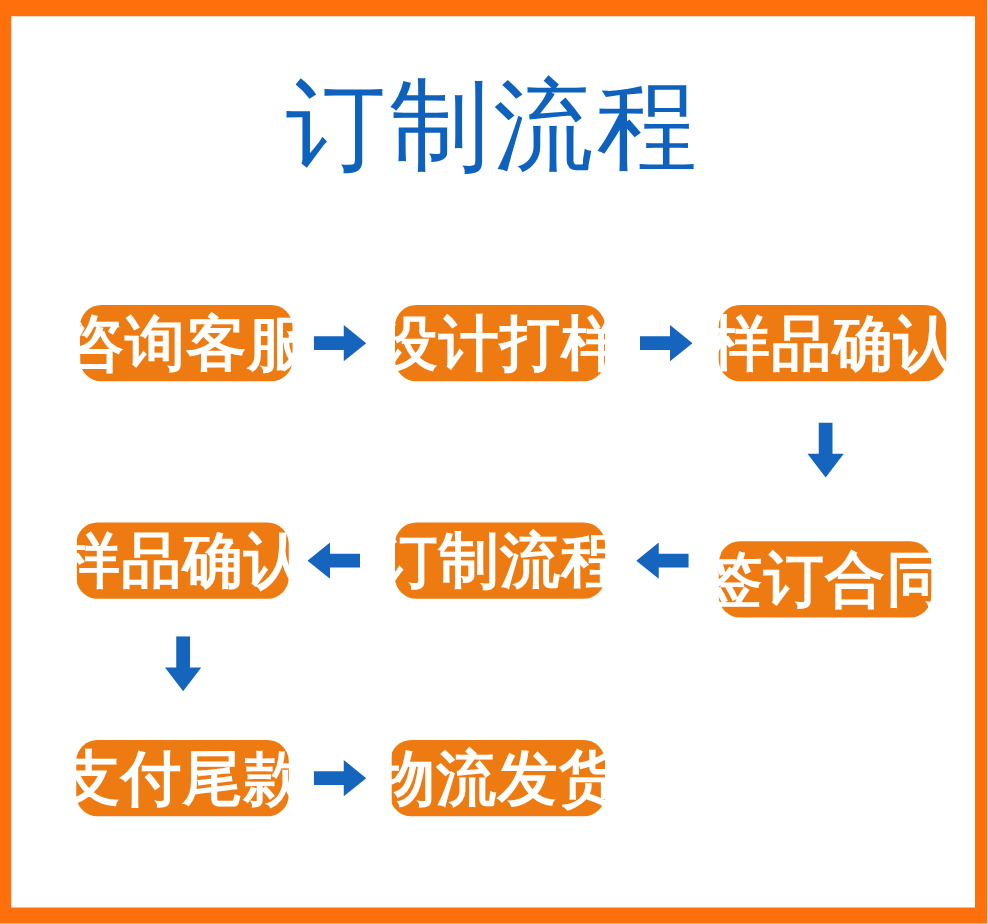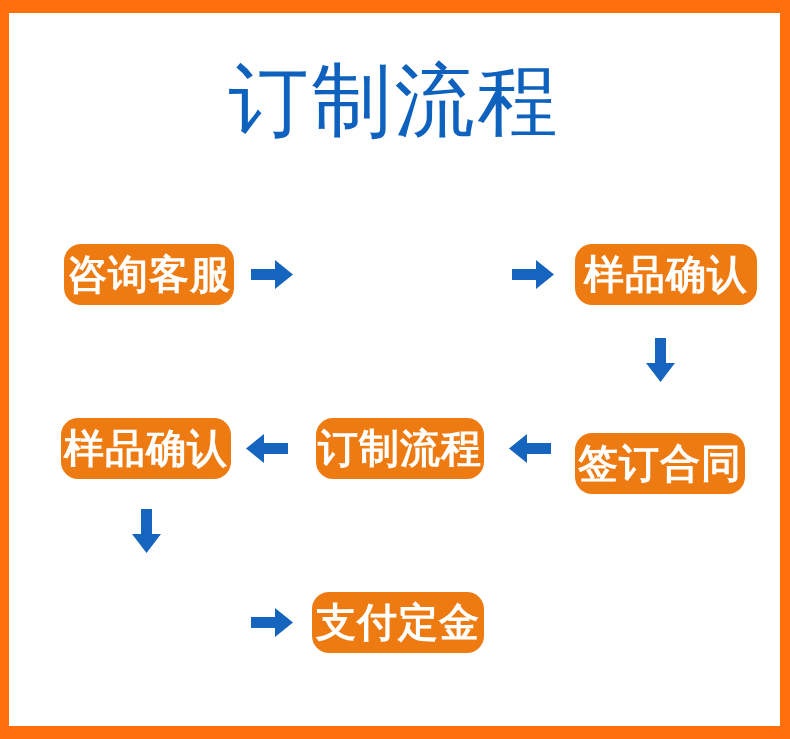--- a/index.html
+++ b/index.html
@@ -31,21 +31,21 @@
     font-weight: normal;
     letter-spacing: 3px;
     color: var(--title, #0E62BD);
   }
   .step-box {
     position: absolute;
     height: 61px;
     border-radius: 17px;
     background: var(--box, #EE7B12);
     color: var(--box-text, #ffffff);
-    font-size: 40px;
+    font-size: 48px;
     font-weight: bold;
     letter-spacing: 1px;
     display: flex;
     align-items: center;
     justify-content: center;
     white-space: nowrap;
   }
   .arrow {
     position: absolute;
     color: var(--arrow, #1565BF);
@@ -58,20 +58,21 @@
 <div class="frame">
 
   <h1 class="title">订制流程</h1>
 
   <div class="step-box" style="top:231px; left:55px; width:170px;">咨询客服</div>
 
   <svg class="arrow" style="top:247px; left:242px;" width="42" height="29" viewBox="0 0 42 29">
     <polygon points="0,9 24,9 24,0 42,14.5 24,29 24,20 0,20" fill="currentColor"></polygon>
   </svg>
 
+  <div class="step-box" style="top:231px; left:307px; width:168px;">设计打样</div>
 
   <svg class="arrow" style="top:247px; left:503px;" width="42" height="29" viewBox="0 0 42 29">
     <polygon points="0,9 24,9 24,0 42,14.5 24,29 24,20 0,20" fill="currentColor"></polygon>
   </svg>
 
   <div class="step-box" style="top:231px; left:566px; width:182px;">样品确认</div>
 
   <svg class="arrow" style="top:325px; left:637px;" width="29" height="44" viewBox="0 0 29 44">
     <polygon points="9,0 20,0 20,25 29,25 14.5,44 0,25 9,25" fill="currentColor"></polygon>
   </svg>
@@ -87,20 +88,21 @@
   <svg class="arrow" style="top:421px; left:500px;" width="42" height="29" viewBox="0 0 42 29">
     <polygon points="42,9 18,9 18,0 0,14.5 18,29 18,20 42,20" fill="currentColor"></polygon>
   </svg>
 
   <div class="step-box" style="top:420px; left:566px; width:170px;">签订合同</div>
 
   <svg class="arrow" style="top:496px; left:123px;" width="29" height="44" viewBox="0 0 29 44">
     <polygon points="9,0 20,0 20,25 29,25 14.5,44 0,25 9,25" fill="currentColor"></polygon>
   </svg>
 
+  <div class="step-box" style="top:579px; left:52px; width:170px;">支付尾款</div>
 
   <svg class="arrow" style="top:595px; left:242px;" width="42" height="29" viewBox="0 0 42 29">
     <polygon points="0,9 24,9 24,0 42,14.5 24,29 24,20 0,20" fill="currentColor"></polygon>
   </svg>
 
-  <div class="step-box" style="top:579px; left:303px; width:172px;">支付定金</div>
+  <div class="step-box" style="top:579px; left:303px; width:172px;">物流发货</div>
 
 </div>
 
 </body></html>

